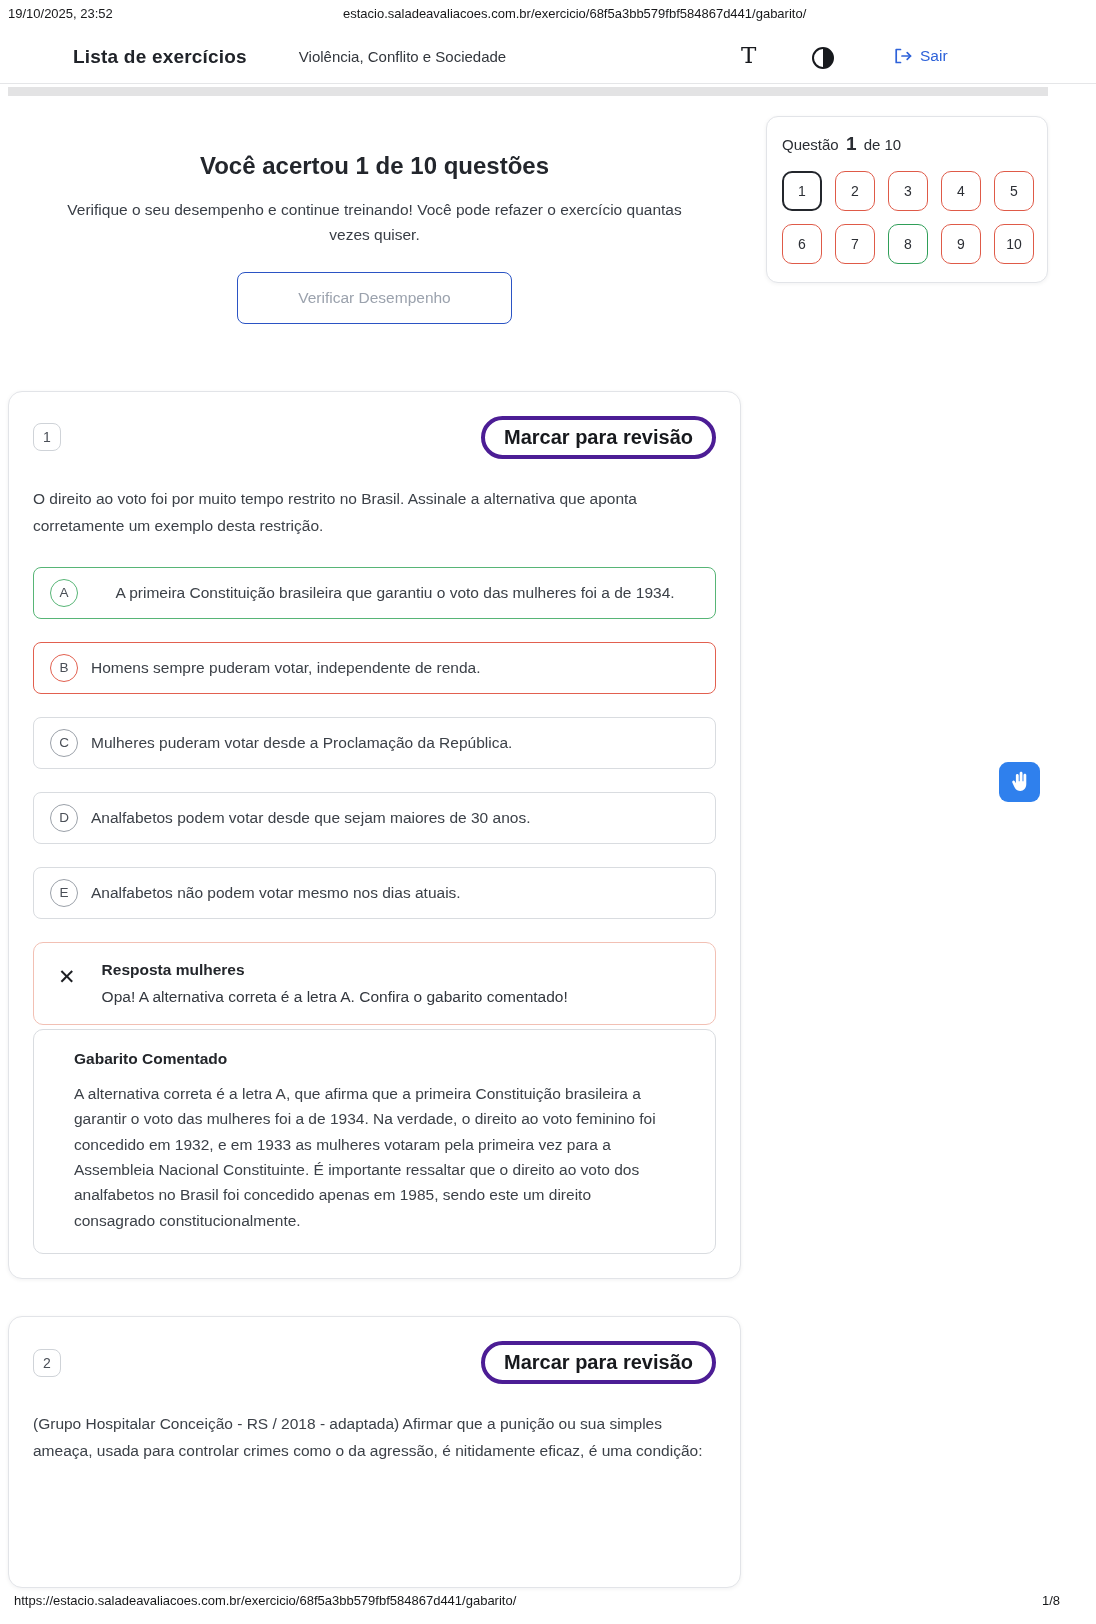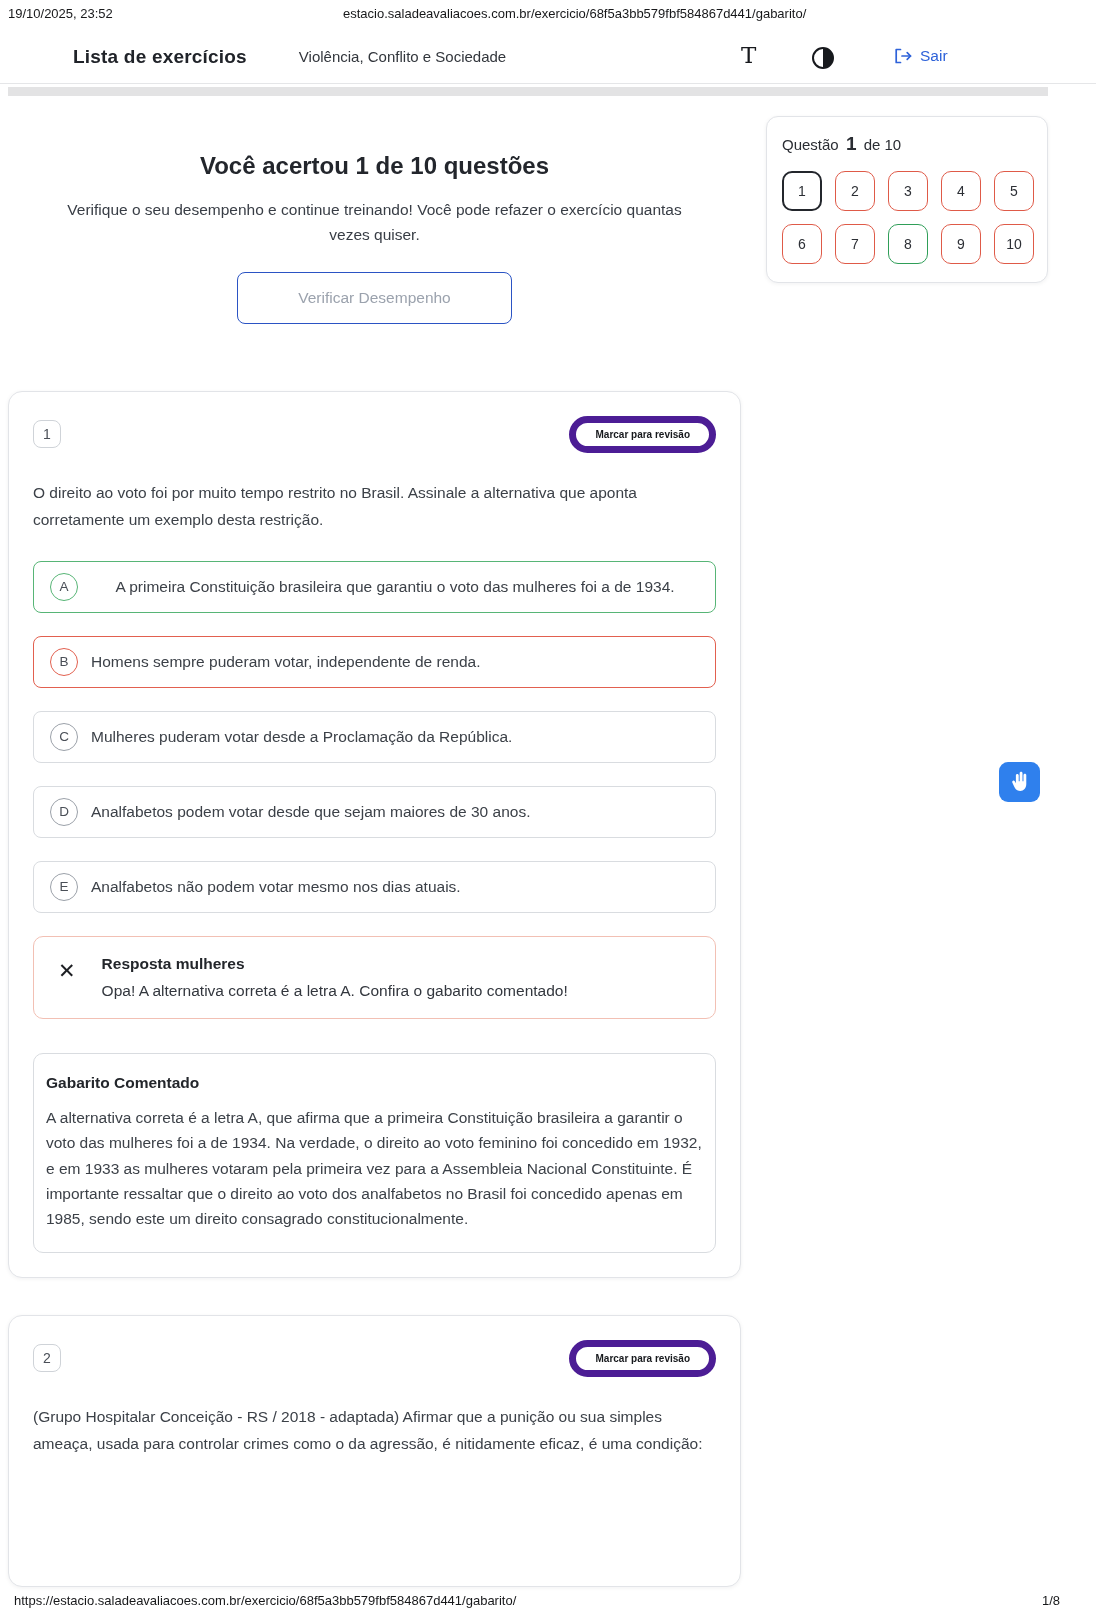--- a/index.html
+++ b/index.html
@@ -38,40 +38,40 @@
   .verify-btn{display:block; margin:24px auto 0; width:275px; height:52px; background:#fff;
     border:1.6px solid #2b54c4; border-radius:8px; color:#9ba2ad; font-size:15.5px;
     font-family:inherit; cursor:pointer;}
   
   .question-card{margin-top:67px; width:733px; background:#fff; border:1px solid var(--border);
     border-radius:14px; box-shadow:0 1px 4px rgba(20,24,31,.06); padding:24px; position:relative;}
   .question-card.partial{margin-top:37px; height:272px; overflow:hidden;}
   .card-head{display:flex; justify-content:space-between; align-items:center;}
   .q-badge{width:28px; height:28px; border:1px solid #cfd3d8; border-radius:8px; display:flex;
     align-items:center; justify-content:center; font-size:14px; color:#4a4f57;}
-  .review-pill{border:7px solid #4c1d95; border-radius:999px; padding:6px 19px; background:#fff;
-    font-size:10px; font-weight:700; color:#17191d; font-family:inherit; cursor:pointer;}
+  .review-pill{border:4px solid #4c1d95; border-radius:999px; padding:6px 19px; background:#fff;
+    font-size:20px; font-weight:700; color:#17191d; font-family:inherit; cursor:pointer;}
   .q-text{margin-top:26px; font-size:15.5px; line-height:1.75; color:#3c4148;}
   .options{margin-top:28px;}
   .option{display:flex; align-items:center; border:1px solid #d9dce0; border-radius:8px;
     padding:11px 16px; min-height:52px; margin-bottom:23px; cursor:pointer; background:#fff;}
   .opt-circle{width:28px; height:28px; border:1.5px solid #9ba1a9; border-radius:50%; flex-shrink:0;
     display:flex; align-items:center; justify-content:center; font-size:13.5px; color:#4a4f57;}
   .opt-text{flex:1; margin-left:13px; font-size:15.5px; line-height:1.7; color:#3c4148;}
   .option[data-state="correct"]{border-color:#57b576;}
   .option[data-state="correct"] .opt-circle{border-color:#57b576;}
   .option[data-state="correct"] .opt-text{text-align:center;}
   .option[data-state="incorrect"]{border-color:#e2604f;}
   .option[data-state="incorrect"] .opt-circle{border-color:#e2604f;}
   .result-box{margin-top:1px; border:1px solid #f2c0b4; border-radius:10px; padding:18px 24px;
     display:flex; gap:26px; align-items:flex-start;}
   .result-x{font-size:21px; color:#1d1f23; line-height:1; margin-top:5px;}
   .result-title{font-size:15.5px; font-weight:700; color:#23262b;}
   .result-msg{margin-top:9px; font-size:15.5px; color:#33373e;}
-  .gabarito-box{margin-top:34px; border:1px solid #d9dce0; border-radius:10px; padding:20px 12px;}
+  .gabarito-box{margin-top:4px; border:1px solid #d9dce0; border-radius:10px; padding:20px 40px;}
   .gabarito-title{font-size:15.5px; font-weight:700; color:#23262b;}
   .gabarito-text{margin-top:13px; font-size:15.5px; line-height:1.64; color:#3c4148;}
   
   aside.question-nav{position:absolute; left:766px; top:116px; width:282px; background:#fff;
     border:1px solid var(--border); border-radius:12px; box-shadow:0 1px 4px rgba(20,24,31,.06);
     padding:16px 15px 18px;}
   .nav-title{font-size:15px; color:#2a2d33;}
   .nav-title .nav-current{font-size:19px; font-weight:700; margin:0 3px;}
   .nav-grid{margin-top:16px; display:grid; grid-template-columns:repeat(5,40px); gap:13px;}
   .nav-num{width:40px; height:40px; border-radius:10px; background:#fff; border:1.5px solid #c9cdd2;

